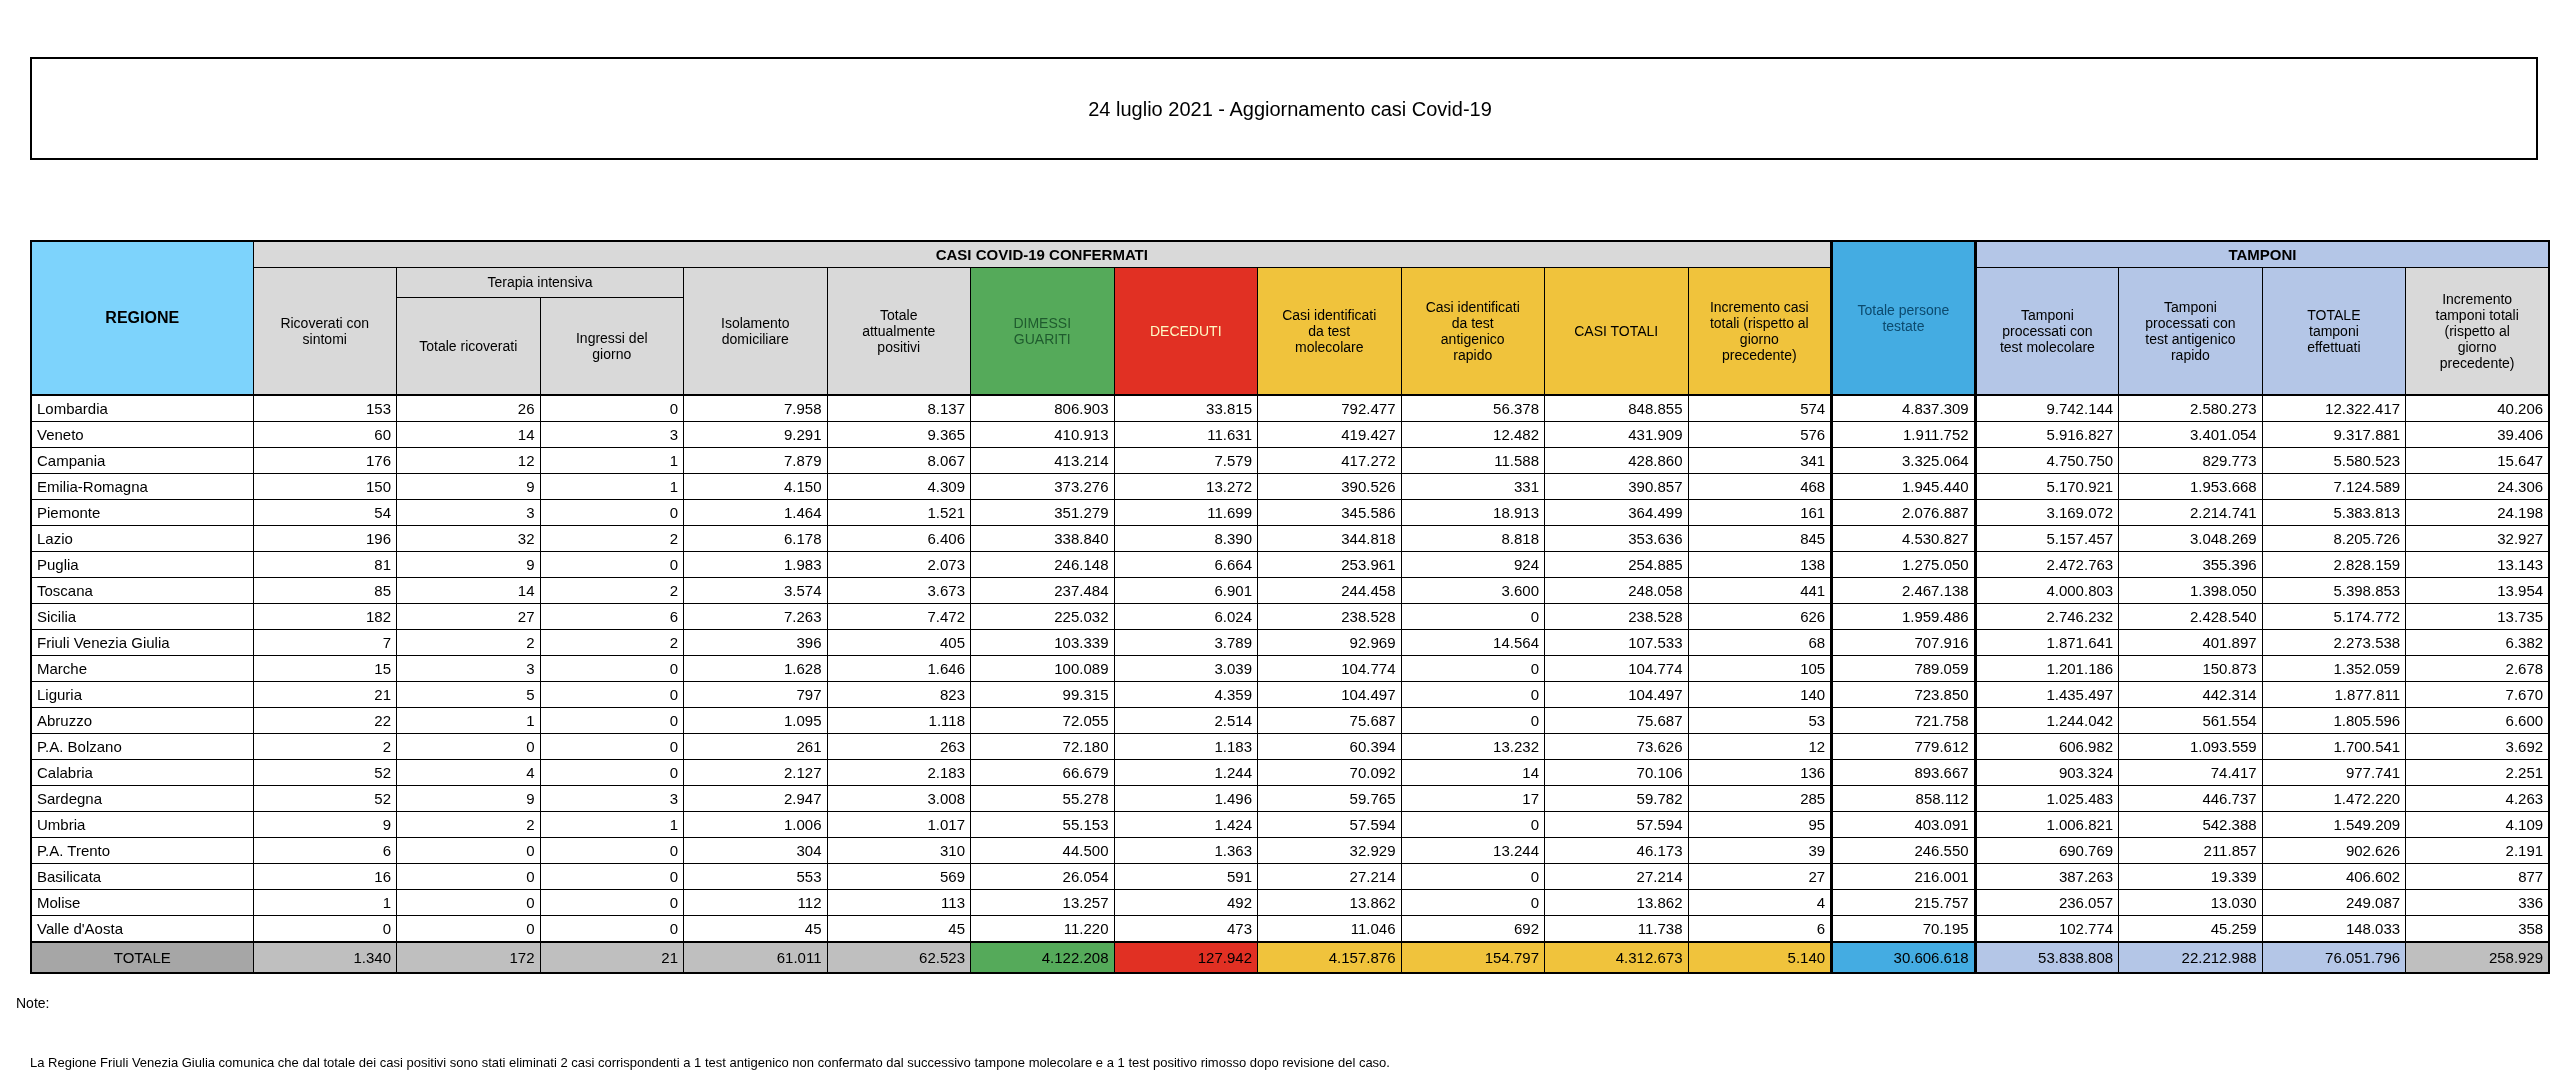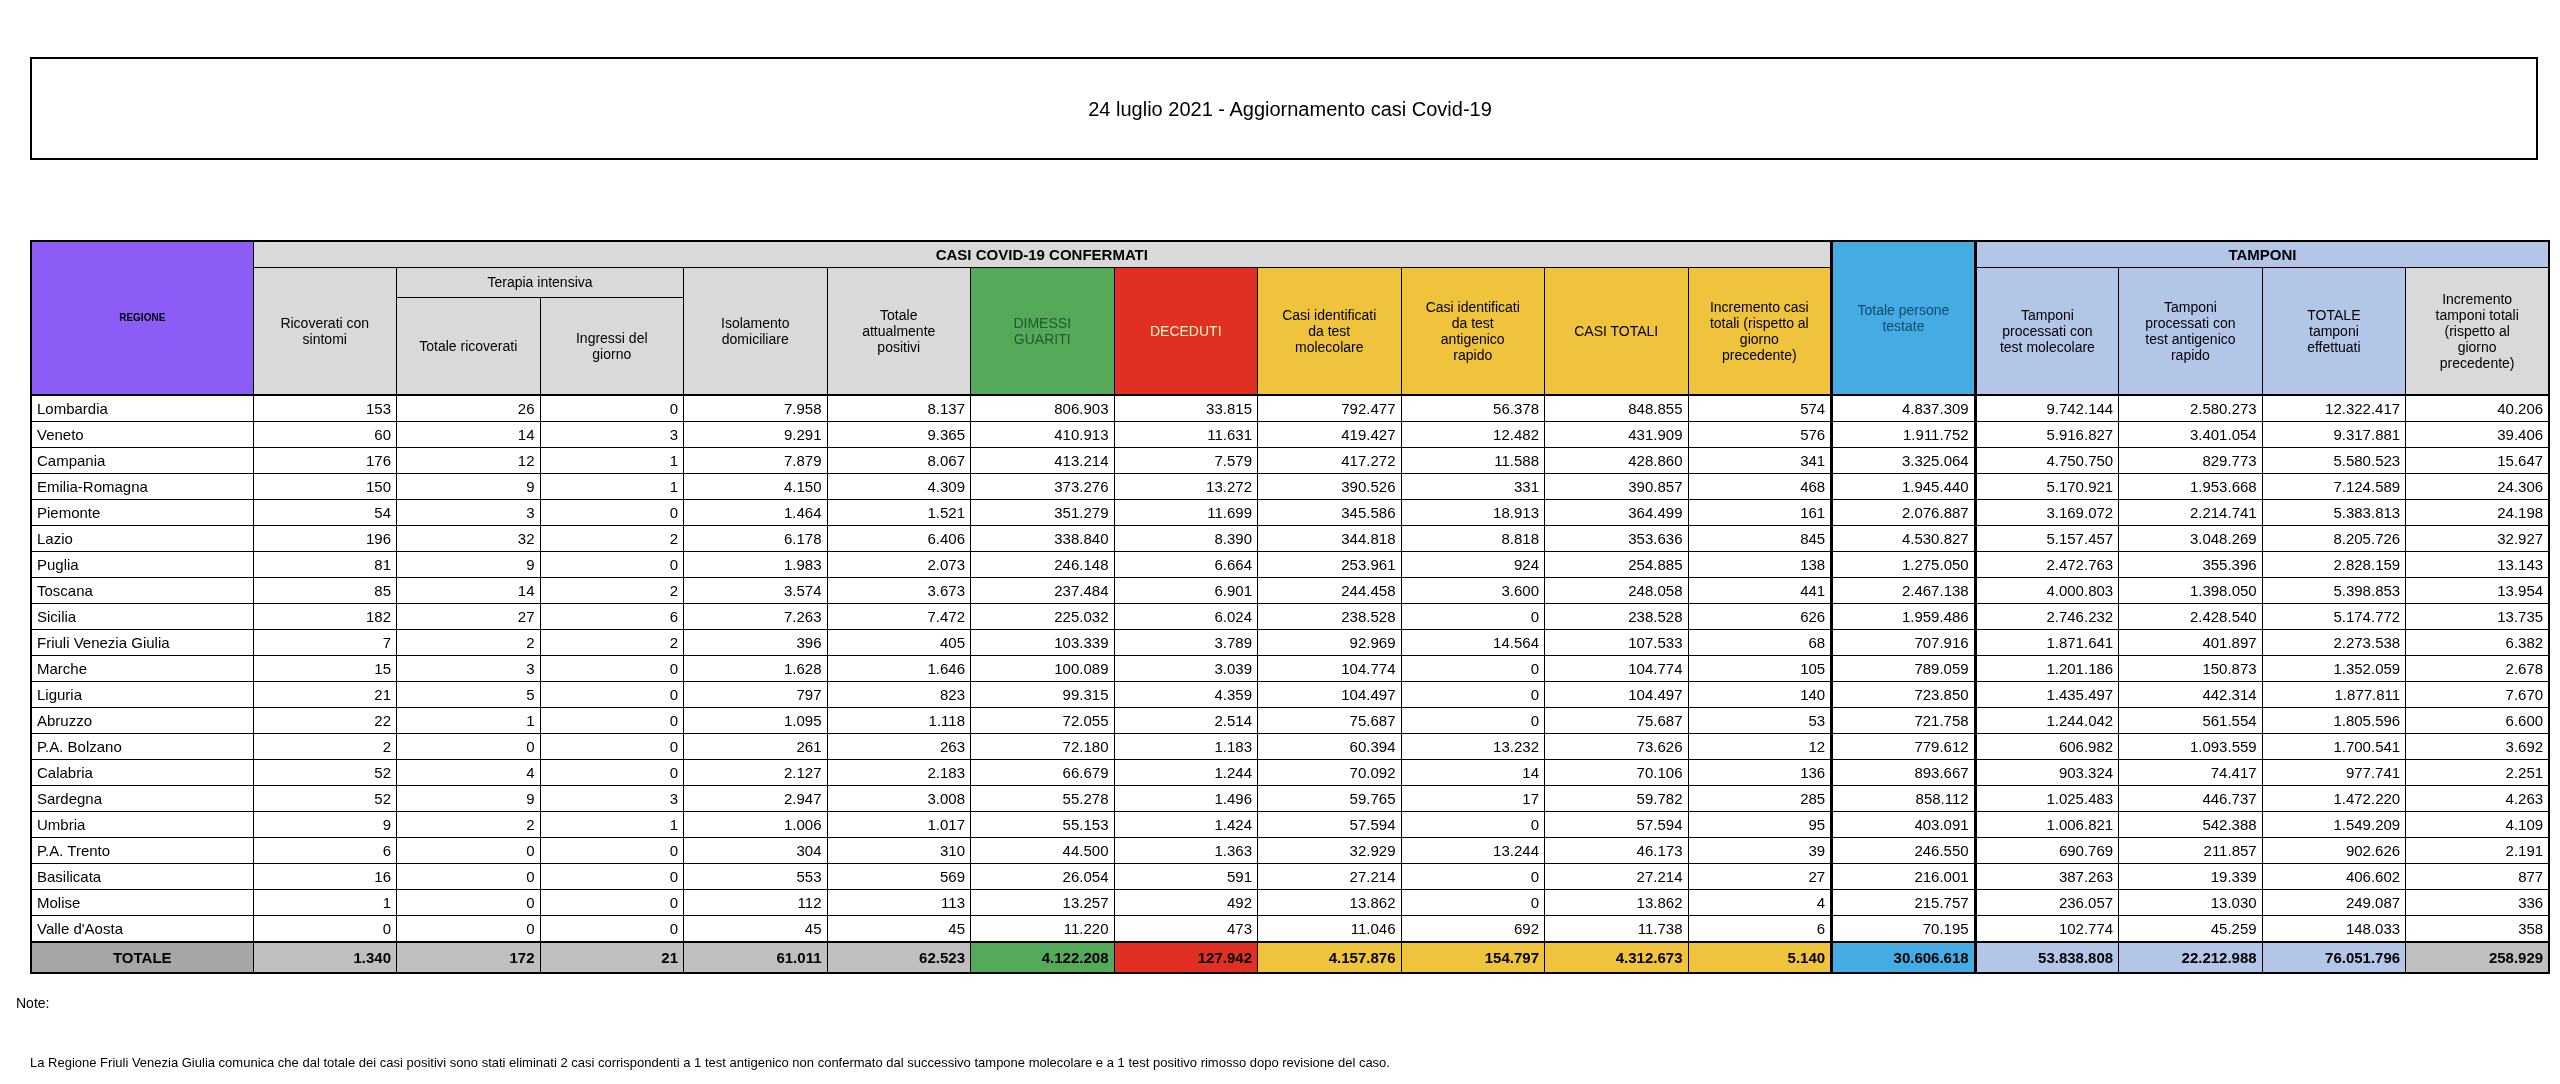--- a/index.html
+++ b/index.html
@@ -25,39 +25,39 @@
   col.num-col{width:143.5px;}
   th,td{border:1px solid #000;overflow:hidden;}
   thead th{
     font-weight:normal;font-size:14px;line-height:1.15;text-align:center;
     vertical-align:middle;background:#D9D9D9;padding:2px 18px;
   }
   tr.h-band{height:26px;}
   tr.h-sub1{height:30px;}
   tr.h-sub2{height:98px;}
   th.band{font-weight:bold;font-size:15px;}
-  th.regione-h{background:#8b5cf6;font-weight:bold;font-size:10px;}
+  th.regione-h{background:#7dd3fc;font-weight:bold;font-size:16px;}
   th.green-h{background:#55AA5A;color:#1F5B2E;}
   th.red-h{background:#E13023;color:#fef9c3;}
   th.yellow-h{background:#F0C33C;color:#000;}
   th.blue-h{background:#44ACE2;color:#0c4a6e;font-size:14px;}
   th.lav-h{background:#B4C6E7;}
   th.tamponi-band{background:#B4C6E7;}
   th.grayl-h{background:#D9D9D9;}
   .thick-left{border-left:3px solid #000 !important;}
   .thick-right{border-right:3px solid #000 !important;}
   thead{border-bottom:2px solid #000;}
 
   tbody td{
     font-size:15px;height:25px;padding:0 5px;background:#fff;color:#000;
     vertical-align:middle;white-space:nowrap;
   }
   td.region{text-align:left;}
   td.num{text-align:right;}
-  tr.total-row td{font-weight:bold;height:29px;}
+  tr.total-row td{font-weight:normal;height:29px;}
   tr.total-row{border-top:2px solid #000;}
   td.total-label{background:#A6A6A6;text-align:center;}
   td.c-gray{background:#BFBFBF;}
   td.c-green{background:#55AA5A;}
   td.c-red{background:#E13023;}
   td.c-yellow{background:#F0C33C;}
   td.c-blue{background:#44ACE2;}
   td.c-lav{background:#B4C6E7;}
 
   

